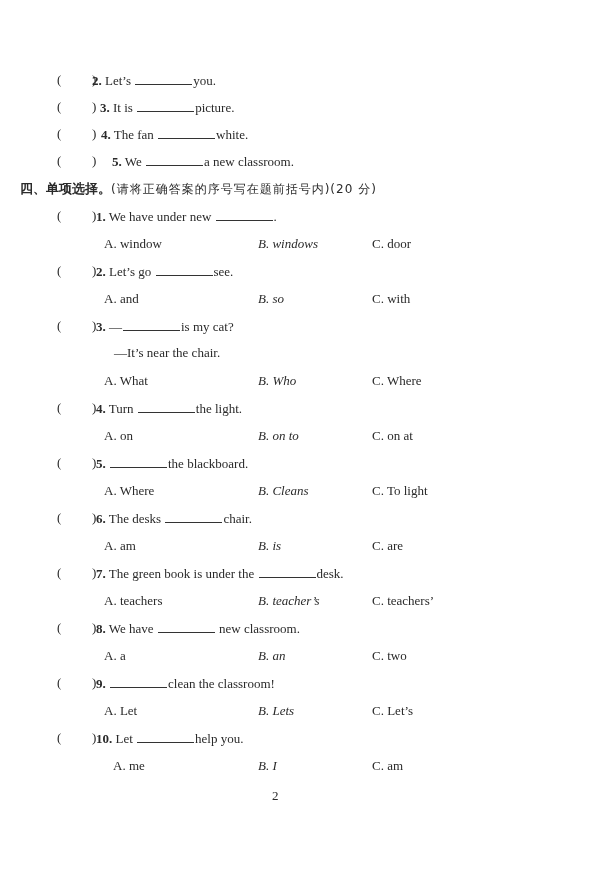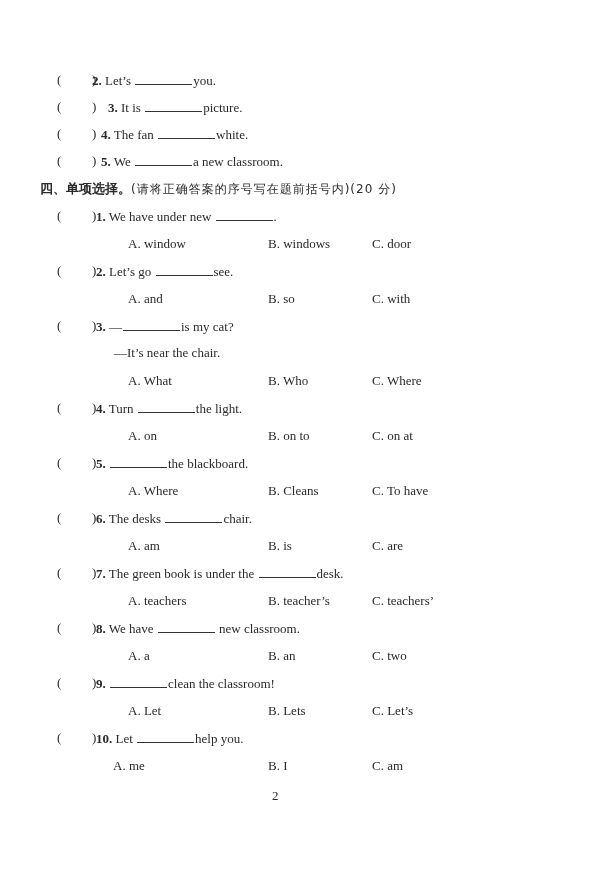--- a/index.html
+++ b/index.html
@@ -7,50 +7,50 @@
       width: 615px; height: 881px; background: #ffffff; position: relative; overflow: hidden;
       font-family: "Liberation Serif", "DejaVu Serif", serif; color: #2a2a2a; font-size: 13px;
     }
     .line { position: absolute; white-space: nowrap; line-height: 16px; }
     .paren-l { position: absolute; left: 57px; }
     .paren-r { position: absolute; left: 92px; }
     .qtext { position: absolute; left: 96px; }
     .num { font-weight: bold; }
     .blank { display: inline-block; width: 57px; border-bottom: 1px solid #333; height: 12px; vertical-align: baseline; margin: 0 1px; }
     .opt { position: absolute; }
-    .optA { left: 128px; text-align: right; }
-    .optB { left: 268px; }
+    .optA { left: 104px; text-align: right; }
+    .optB { left: 258px; font-style: italic; }
     .optC { left: 372px; }
-    .heading { position: absolute; left: 40px; white-space: nowrap; line-height: 16px; }
+    .heading { position: absolute; left: 20px; white-space: nowrap; line-height: 16px; }
     .heading .bold { font-weight: bold; font-family: "DejaVu Sans", sans-serif; font-size: 13px; }
     .heading .note { font-family: "DejaVu Sans", sans-serif; font-size: 12px; letter-spacing: 1px; }
     .pagenum { position: absolute; left: 272px; top: 788px; }
   </style>
 </head>
 <body>
 
 <div class="line" style="top:72px;">
   <span class="paren-l">(</span>
   <span class="paren-r">)</span>
   <span class="qtext" style="left:92px"><span class="num">2.</span> <span>Let’s </span><span class="blank"></span><span>you.</span></span>
 </div>
 <div class="line" style="top:99px;">
   <span class="paren-l">(</span>
   <span class="paren-r">)</span>
-  <span class="qtext" style="left:108px"><span class="num">3.</span> <span>It is </span><span class="blank"></span><span>picture.</span></span>
+  <span class="qtext" style="left:100px"><span class="num">3.</span> <span>It is </span><span class="blank"></span><span>picture.</span></span>
 </div>
 <div class="line" style="top:126px;">
   <span class="paren-l">(</span>
   <span class="paren-r">)</span>
   <span class="qtext" style="left:101px"><span class="num">4.</span> <span>The fan </span><span class="blank"></span><span>white.</span></span>
 </div>
 <div class="line" style="top:153px;">
   <span class="paren-l">(</span>
   <span class="paren-r">)</span>
-  <span class="qtext" style="left:101px"><span class="num">5.</span> <span>We </span><span class="blank"></span><span>a new classroom.</span></span>
+  <span class="qtext" style="left:112px"><span class="num">5.</span> <span>We </span><span class="blank"></span><span>a new classroom.</span></span>
 </div>
 
 <div class="heading" style="top:181px;">
   <span class="bold">四、单项选择。</span><span class="note">(请将正确答案的序号写在题前括号内)(20 分)</span>
 </div>
 
 <div class="line" style="top:208px;width:615px;">
   <span class="paren-l">(</span>
   <span class="paren-r">)</span>
   <span class="qtext"><span class="num">1.</span> <span>We have under new </span><span class="blank"></span><span>.</span></span>
@@ -96,21 +96,21 @@
 </div>
 
 <div class="line" style="top:455px;width:615px;">
   <span class="paren-l">(</span>
   <span class="paren-r">)</span>
   <span class="qtext"><span class="num">5.</span> <span></span><span class="blank"></span><span>the blackboard.</span></span>
 </div>
 <div class="line" style="top:483px;width:615px;">
   <span class="opt optA">A. Where</span>
   <span class="opt optB">B. Cleans</span>
-  <span class="opt optC">C. To have</span>
+  <span class="opt optC">C. To light</span>
 </div>
 
 <div class="line" style="top:510px;width:615px;">
   <span class="paren-l">(</span>
   <span class="paren-r">)</span>
   <span class="qtext"><span class="num">6.</span> <span>The desks </span><span class="blank"></span><span>chair.</span></span>
 </div>
 <div class="line" style="top:538px;width:615px;">
   <span class="opt optA">A. am</span>
   <span class="opt optB">B. is</span>

